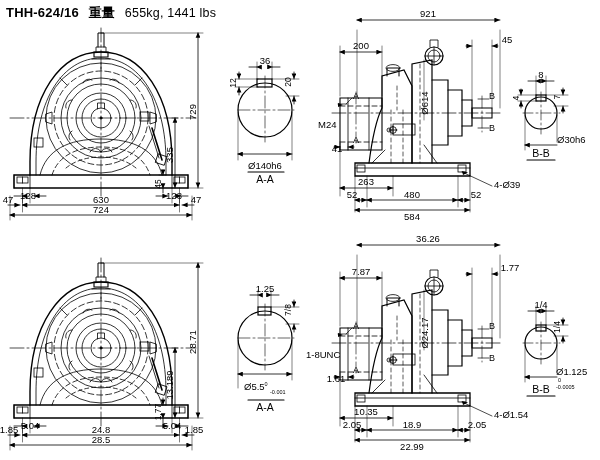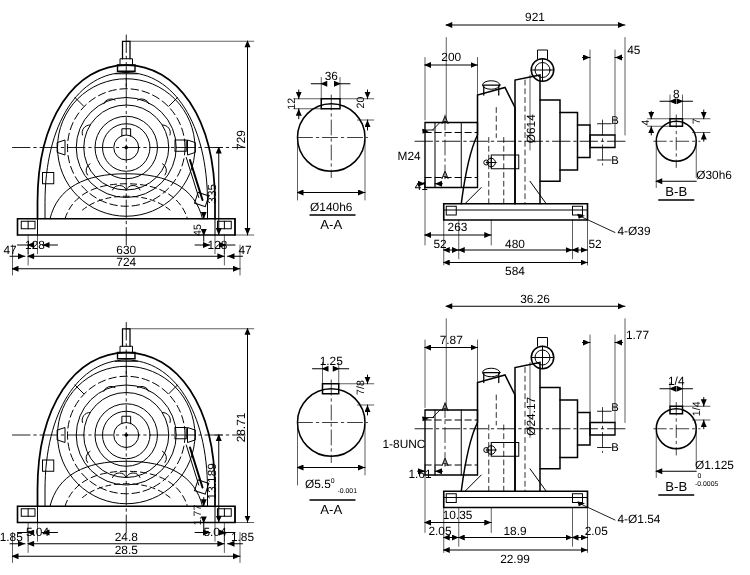--- a/index.html
+++ b/index.html
@@ -10,20 +10,25 @@
   .title .w{font-weight:bold;}
   .title .v{font-weight:normal;font-size:12.5px;}
   svg{position:absolute;left:0;top:0;}
   text{font-family:"Liberation Sans",sans-serif;fill:#000;}
 </style>
 </head>
 <body>
 
 <div id="root">
 
+  <div class="title">
+    <span class="w">THH-624/16</span>
+    <span class="w" style="margin-left:6px">重量</span>
+    <span class="v" style="margin-left:6px">655kg, 1441 lbs</span>
+  </div>
 
   <svg width="600" height="460" viewBox="0 0 600 460">
     <defs>
       <marker id="ar" markerWidth="8" markerHeight="8" refX="7" refY="3" orient="auto">
         <path d="M0,0 L7,3 L0,6 z" fill="#000"></path>
       </marker>
       <marker id="arS" markerWidth="8" markerHeight="8" refX="1" refY="3" orient="auto">
         <path d="M7,0 L0,3 L7,6 z" fill="#000"></path>
       </marker>
       <g id="dot">

